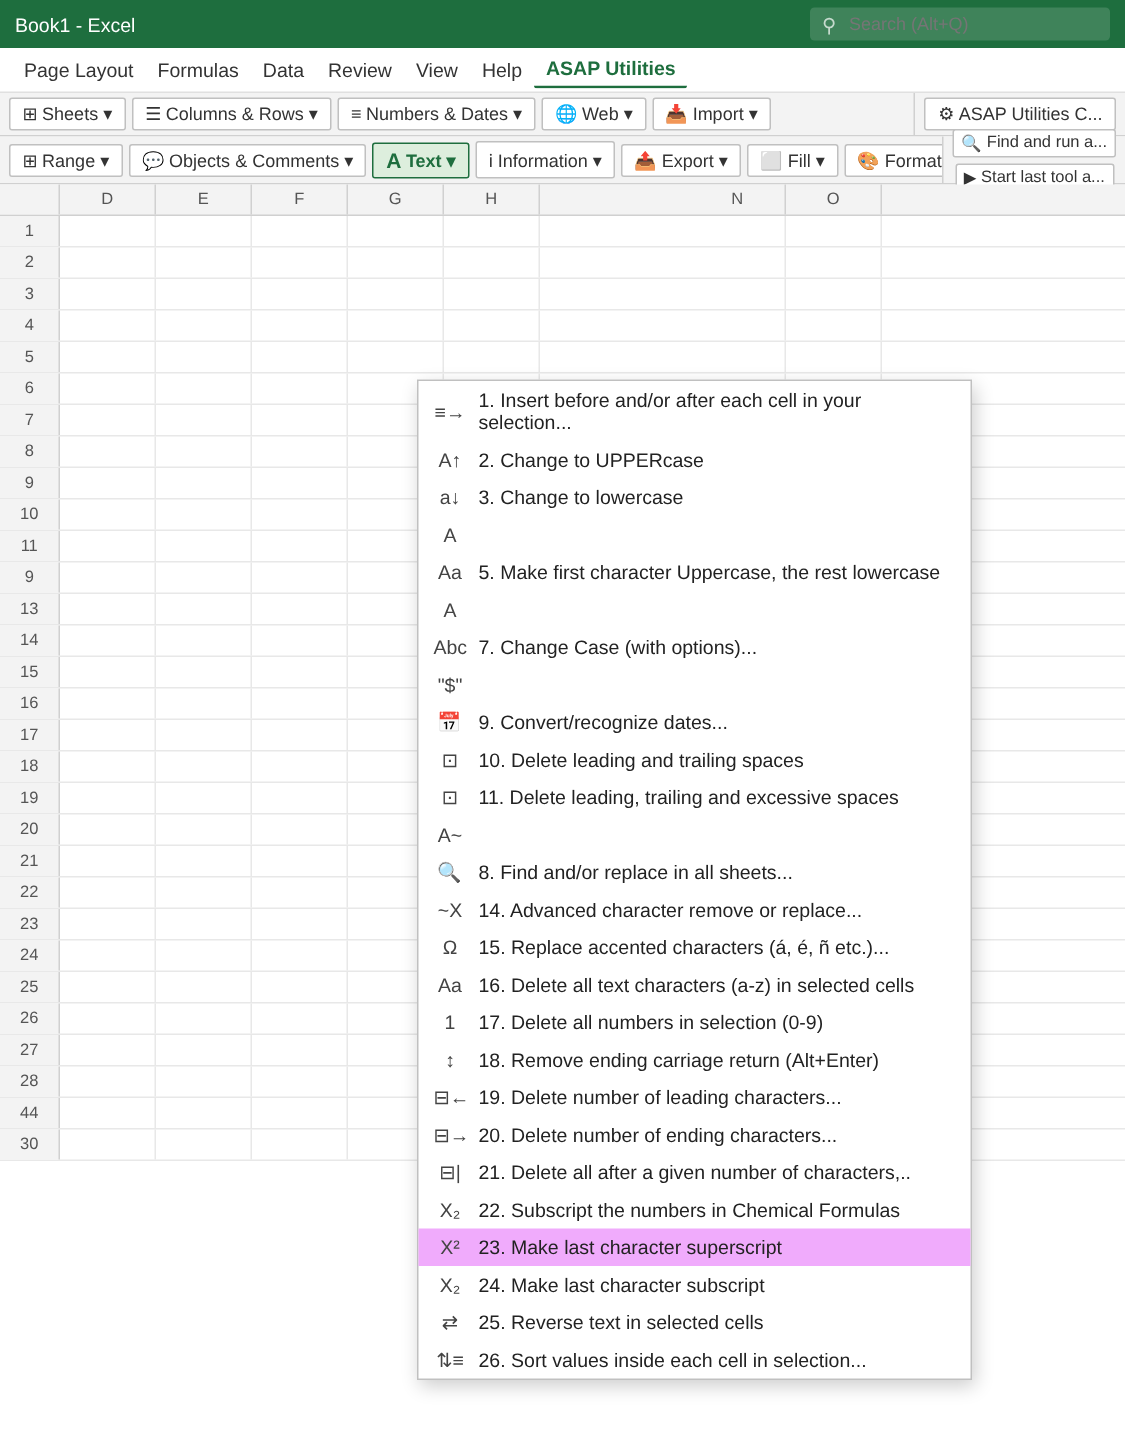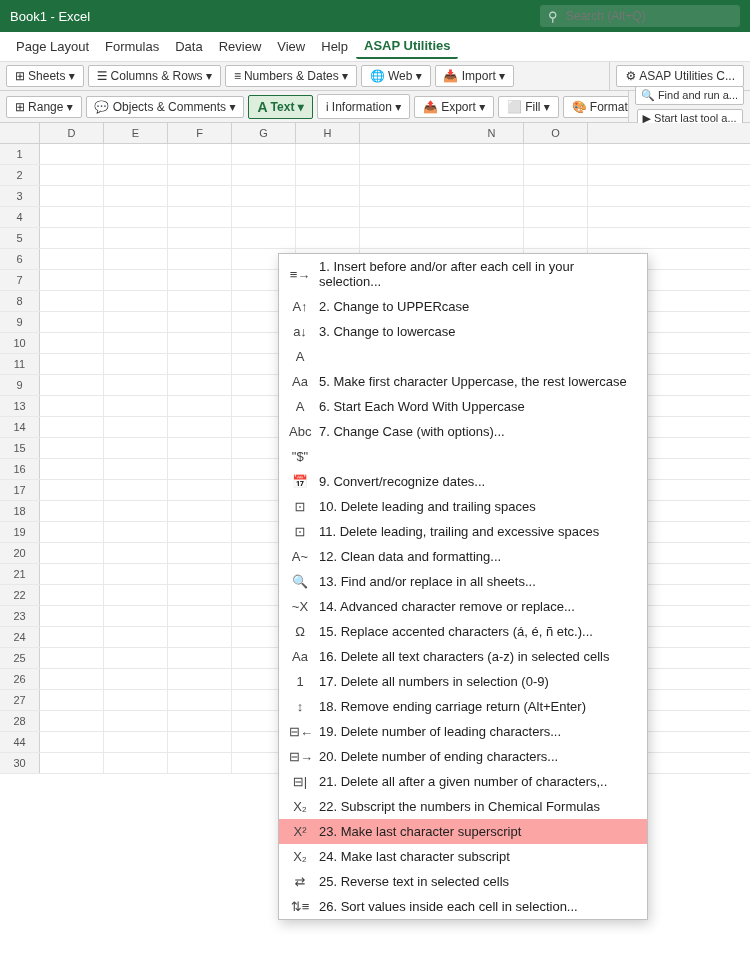--- a/index.html
+++ b/index.html
@@ -86,21 +86,21 @@
       align-items: center;
       padding: 5px 10px;
       cursor: pointer;
       color: #222;
       gap: 8px;
       border: none;
       background: transparent;
       width: 100%;
       text-align: left;
     }
-    .dropdown-item.highlighted { background: #fca5a5; }
+    .dropdown-item.highlighted { background: #f0abfc; }
     .dropdown-item .item-icon {
       width: 22px;
       text-align: center;
       flex-shrink: 0;
       font-size: 13px;
       color: #444;
     }
     .dropdown-item .item-text { flex: 1; }
     .col-headers {
       display: flex;
@@ -575,21 +575,20 @@
       </div>
       <div class="dropdown-item">
         <span class="item-icon">A</span>
       </div>
       <div class="dropdown-item">
         <span class="item-icon">Aa</span>
         <span class="item-text">5. Make first character Uppercase, the rest lowercase</span>
       </div>
       <div class="dropdown-item">
         <span class="item-icon">A</span>
-        <span class="item-text">6. Start Each Word With Uppercase</span>
       </div>
       <div class="dropdown-item">
         <span class="item-icon">Abc</span>
         <span class="item-text">7. Change Case (with options)...</span>
       </div>
       <div class="dropdown-item">
         <span class="item-icon">"$"</span>
       </div>
       <div class="dropdown-item">
         <span class="item-icon">📅</span>
@@ -598,25 +597,24 @@
       <div class="dropdown-item">
         <span class="item-icon">⊡</span>
         <span class="item-text">10. Delete leading and trailing spaces</span>
       </div>
       <div class="dropdown-item">
         <span class="item-icon">⊡</span>
         <span class="item-text">11. Delete leading, trailing and excessive spaces</span>
       </div>
       <div class="dropdown-item">
         <span class="item-icon">A~</span>
-        <span class="item-text">12. Clean data and formatting...</span>
       </div>
       <div class="dropdown-item">
         <span class="item-icon">🔍</span>
-        <span class="item-text">13. Find and/or replace in all sheets...</span>
+        <span class="item-text">8. Find and/or replace in all sheets...</span>
       </div>
       <div class="dropdown-item">
         <span class="item-icon">~X</span>
         <span class="item-text">14. Advanced character remove or replace...</span>
       </div>
       <div class="dropdown-item">
         <span class="item-icon">Ω</span>
         <span class="item-text">15. Replace accented characters (á, é, ñ etc.)...</span>
       </div>
       <div class="dropdown-item">

